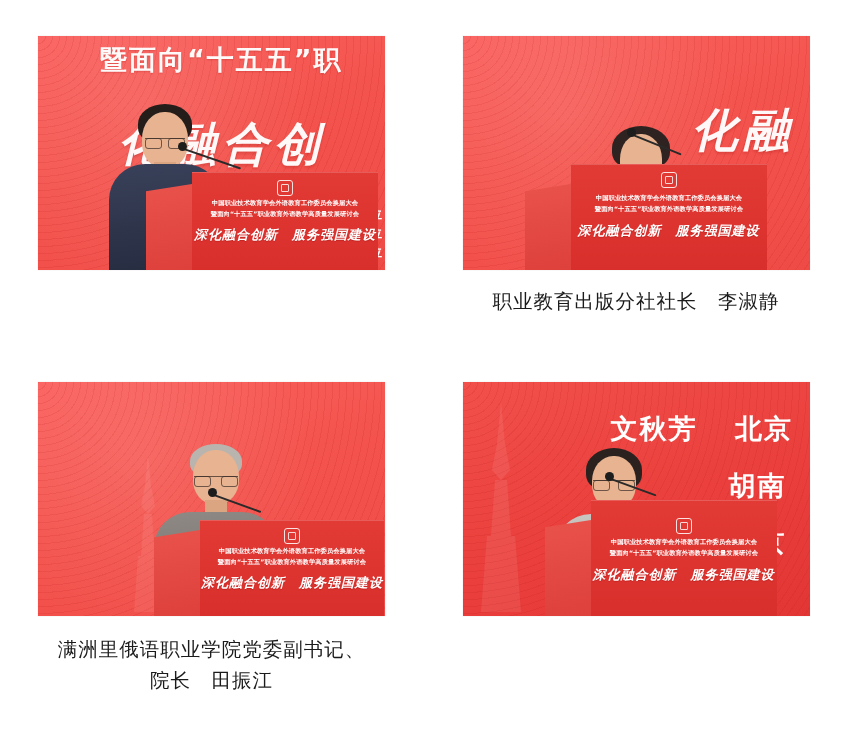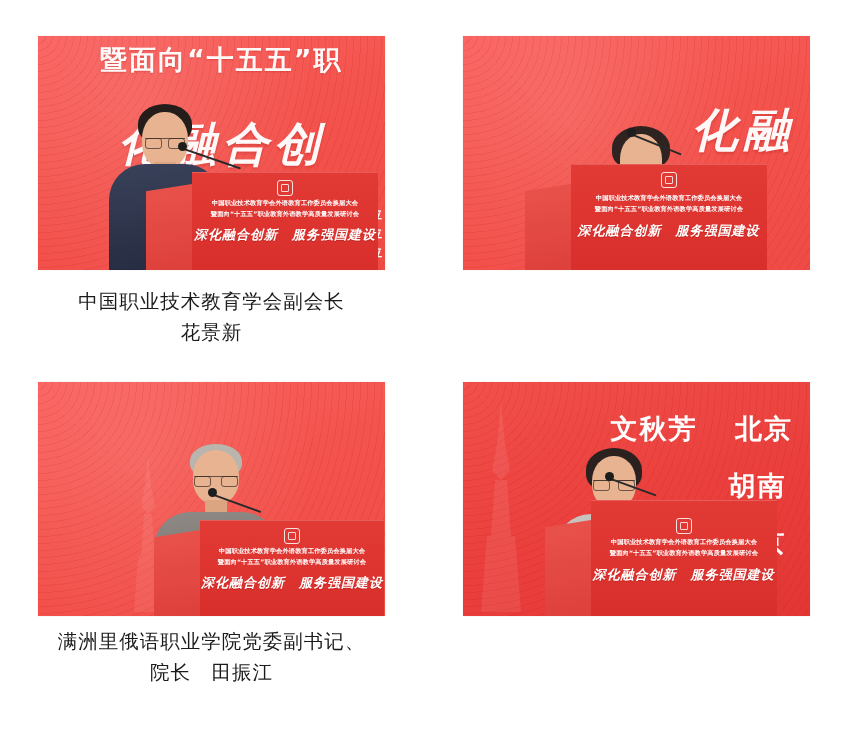--- a/index.html
+++ b/index.html
@@ -301,21 +301,21 @@
     margin-top: 16px;
     width: 100%;
     text-align: center;
     color: #1b1b1b;
     font-family: "DejaVu Serif", "Liberation Serif", serif;
     font-size: 19.5px;
     line-height: 31px;
     letter-spacing: 1px;
     white-space: nowrap;
   }
-  .cell.r2 .caption { margin-top: 10px; }
+  .cell.r2 .caption { margin-top: 18px; }
   .caption .ln { display: block; }
 </style>
 </head>
 <body>
 
 <div class="page">
   <div class="grid">
 
     <div class="cell r1">
       <div class="photo">
@@ -346,24 +346,20 @@
 
         <div class="podium" style="left:154px;">
           <div class="side"></div>
           <div class="podium-emblem"></div>
           <div class="podium-line l1">中国职业技术教育学会外语教育工作委员会换届大会</div>
           <div class="podium-line l2">暨面向“十五五”职业教育外语教学高质量发展研讨会</div>
           <div class="podium-slogan">深化融合创新　服务强国建设</div>
         </div>
       </div>
 
-      <div class="caption">
-        <span class="ln">中国职业技术教育学会副会长</span>
-        <span class="ln">花景新</span>
-      </div>
     </div>
 
     <div class="cell r1">
       <div class="photo">
         <div class="backdrop"></div>
 
         <div class="bd-script s2" style="left:196px;top:64px;margin-left:33px;">化融</div>
 
         <div class="speaker" style="left:108px;bottom:0;width:140px;height:180px;">
           <div class="sp-hair" style="top:36px;width:58px;height:44px;background:#2e2320;"></div>
@@ -380,20 +376,21 @@
         <div class="podium" style="left:108px;width:196px;height:106px;">
           <div class="side"></div>
           <div class="podium-emblem"></div>
           <div class="podium-line l1" style="top:30px;">中国职业技术教育学会外语教育工作委员会换届大会</div>
           <div class="podium-line l2" style="top:41px;">暨面向“十五五”职业教育外语教学高质量发展研讨会</div>
           <div class="podium-slogan" style="top:58px;">深化融合创新　服务强国建设</div>
         </div>
       </div>
 
       <div class="caption">
+        <span class="ln">职业教育出版分社社长　李淑静</span>
       </div>
     </div>
 
     <div class="cell r2">
       <div class="photo">
         <div class="backdrop"></div>
 
         <svg class="tower" style="left:86px;top:70px;width:48px;height:164px;" viewBox="0 0 48 164">
           <path d="M24 2 L27 34 L31 54 L24 62 L17 54 L21 34 Z M20 62 L28 62 L31 104 L17 104 Z
                    M14 104 L34 104 L38 160 L10 160 Z" fill="#ffffff" opacity="0.55"></path>

